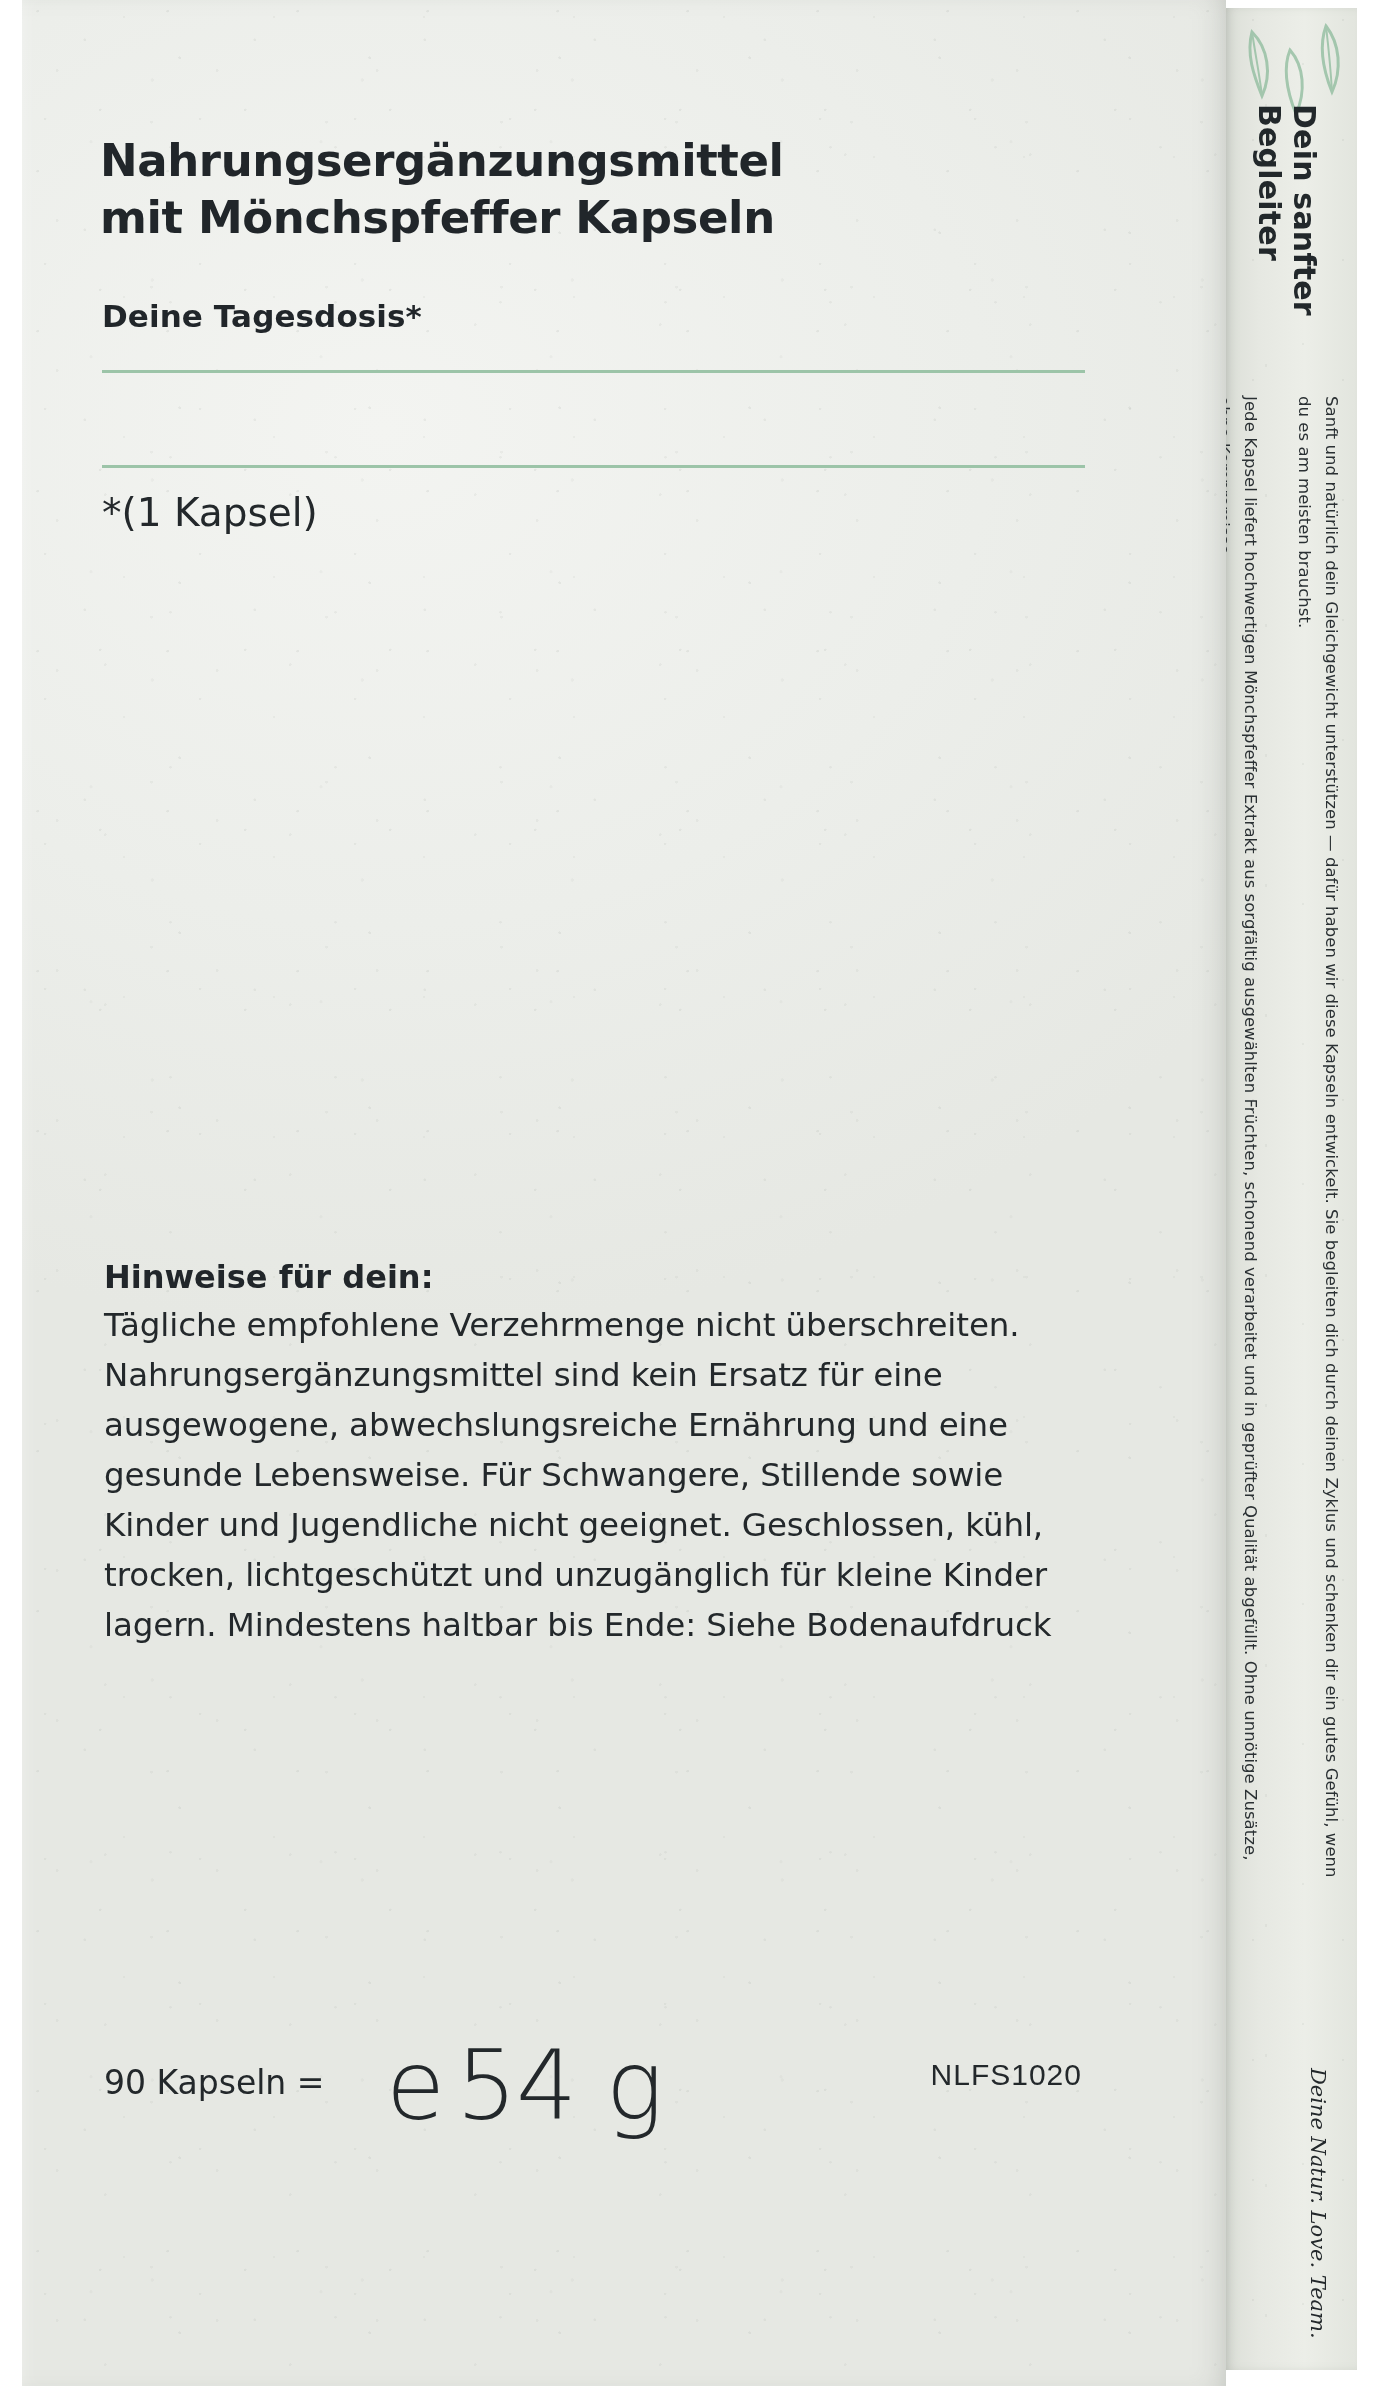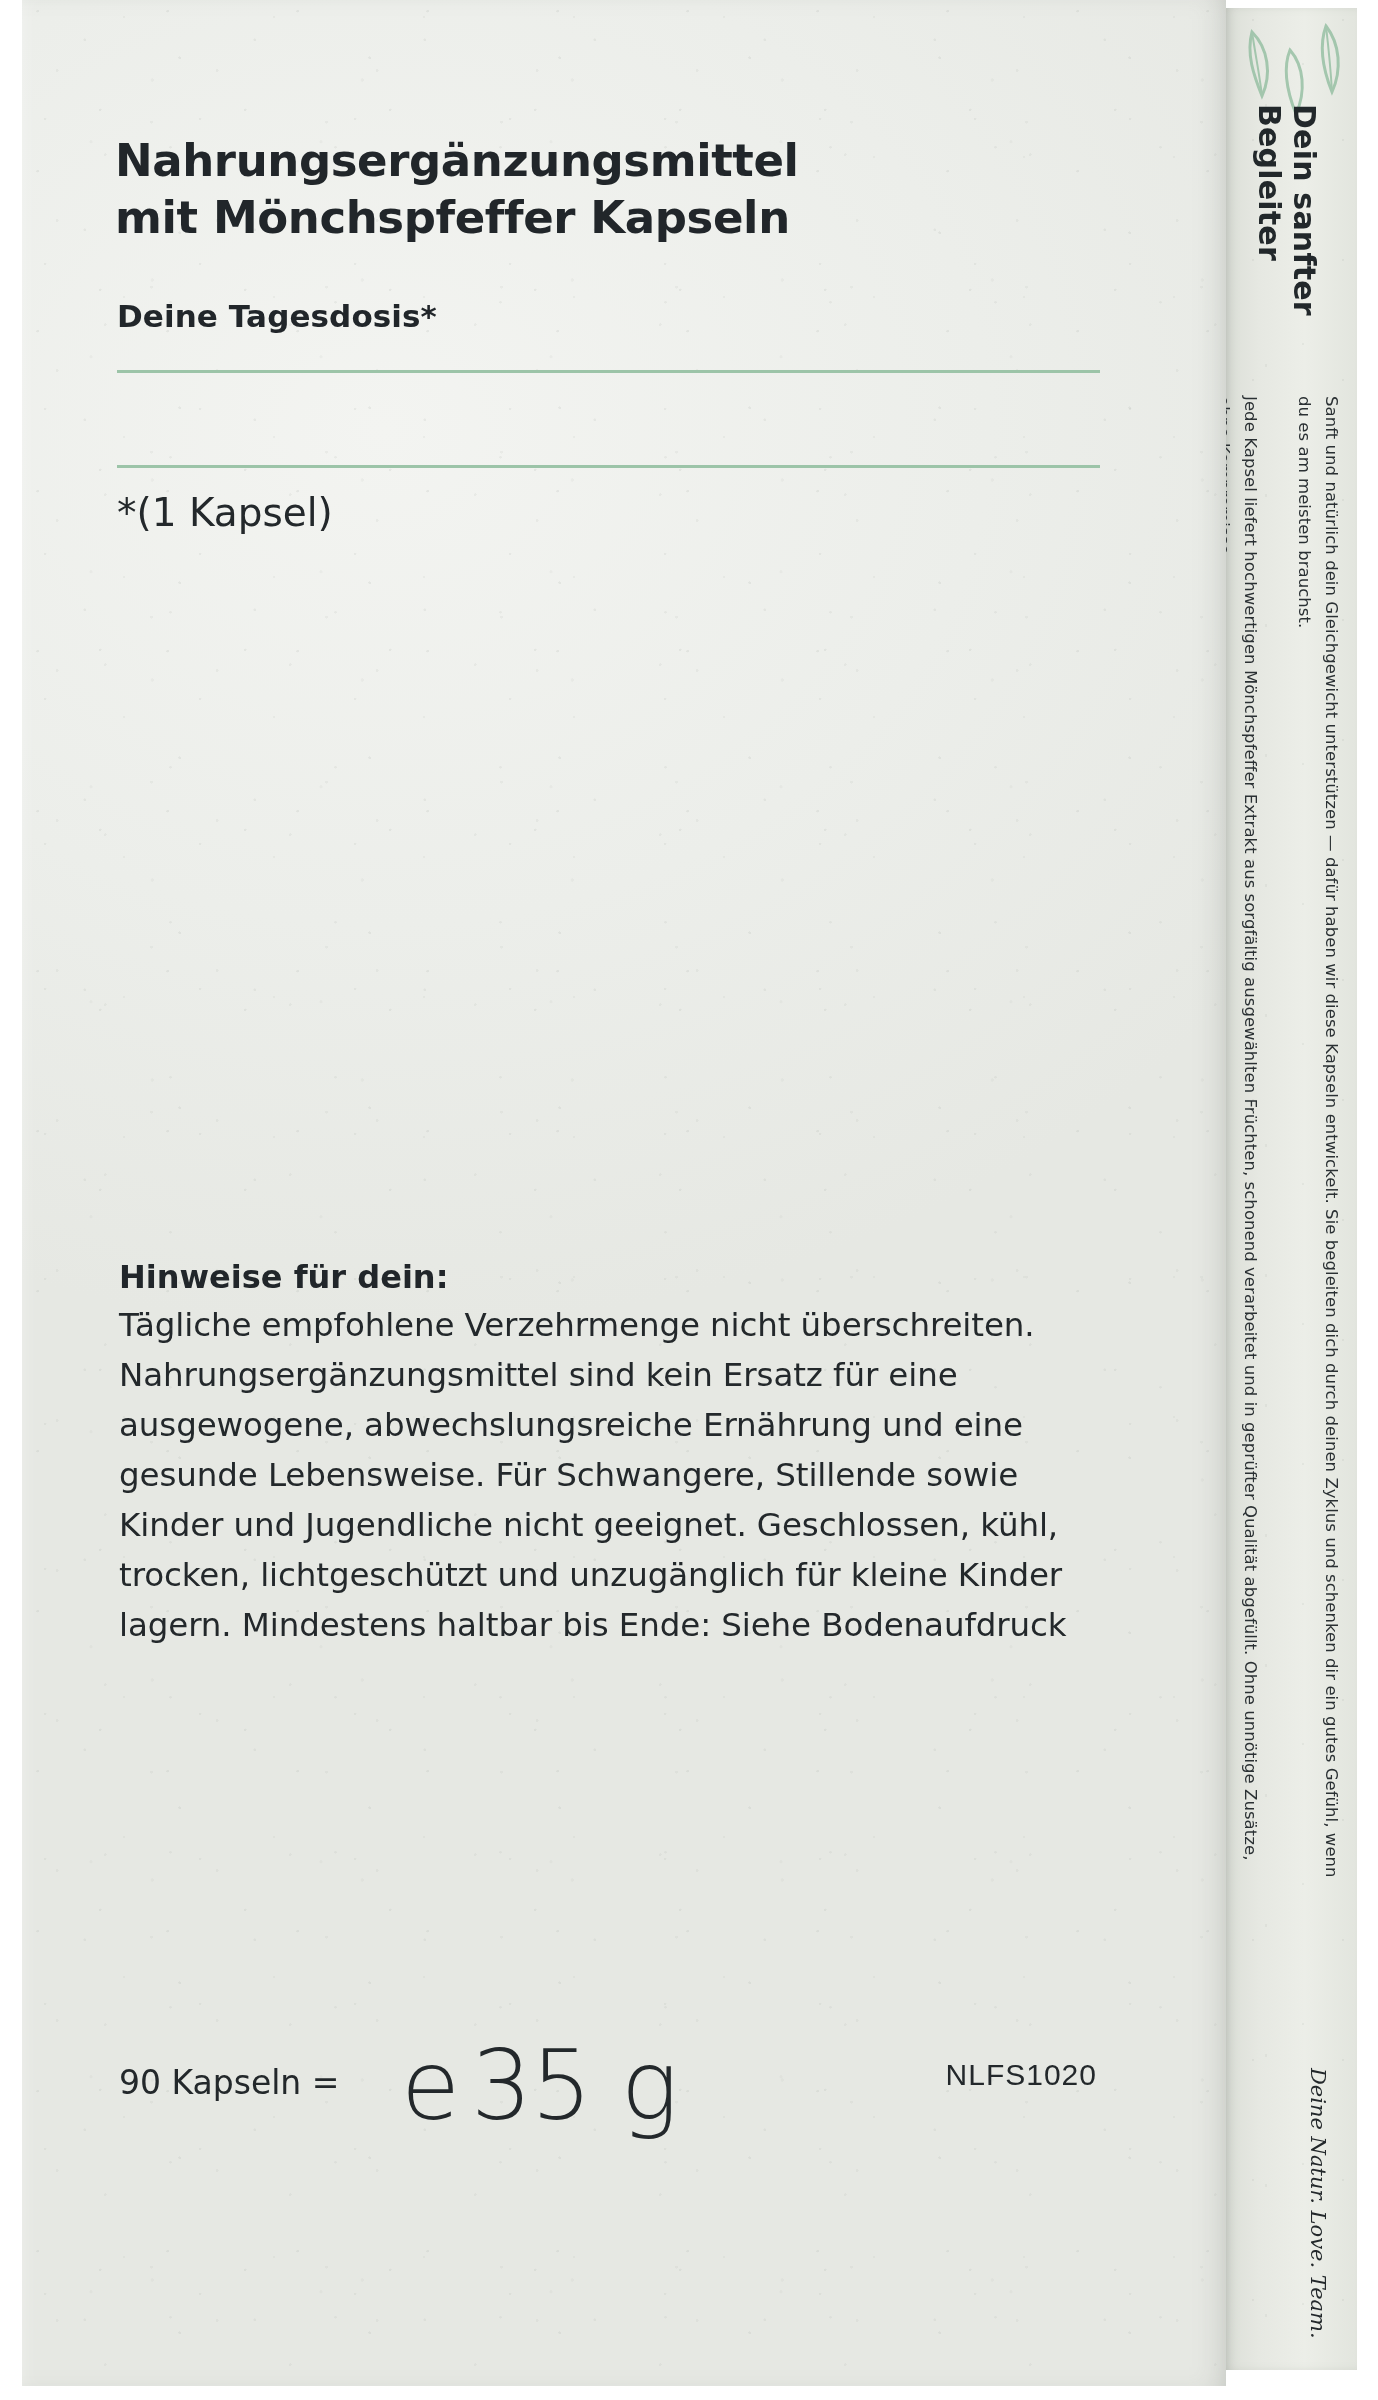--- a/index.html
+++ b/index.html
@@ -80,21 +80,21 @@
       radial-gradient(circle at 30% 10%, rgba(150,156,148,0.25) 0 1.2px, transparent 1.5px),
       radial-gradient(circle at 70% 40%, rgba(150,156,148,0.22) 0 1.1px, transparent 1.4px),
       radial-gradient(circle at 40% 75%, rgba(150,156,148,0.22) 0 1.2px, transparent 1.5px);
     background-size: 90px 120px, 110px 140px, 100px 130px;
     pointer-events: none;
   }
 
   
   #front-content {
     position: absolute;
-    left: 0; top: 0; right: 0; bottom: 0; margin-left: 15px;
+    left: 0; top: 0; right: 0; bottom: 0;
   }
 
   .headline {
     position: absolute;
     left: 78px;
     top: 132px;
     width: 1000px;
     font-family: "DejaVu Sans", sans-serif;
     font-weight: bold;
     font-size: 45px;
@@ -324,20 +324,20 @@
       <div class="rule" id="rule-bottom"></div>
 
       <div class="footnote">*(1 Kapsel)</div>
 
       <div class="notice-title">Hinweise für dein:</div>
       <div class="notice-body">Tägliche empfohlene Verzehrmenge nicht überschreiten. Nahrungsergänzungsmittel sind kein Ersatz für eine ausgewogene, abwechslungsreiche Ernährung und eine gesunde Lebensweise. Für Schwangere, Stillende sowie Kinder und Jugendliche nicht geeignet. Geschlossen, kühl, trocken, lichtgeschützt und unzugänglich für kleine Kinder lagern. Mindestens haltbar bis Ende: Siehe Bodenaufdruck</div>
 
       <div id="bottom-line">
         <span id="count-label">90 Kapseln =</span>
         <span id="emark">e</span>
-        <span id="weight">35 g</span>
+        <span id="weight">54 g</span>
         <span id="batch-code">NLFS1020</span>
       </div>
 
     </div>
   </div>
 
 </div>
 
 </body></html>

